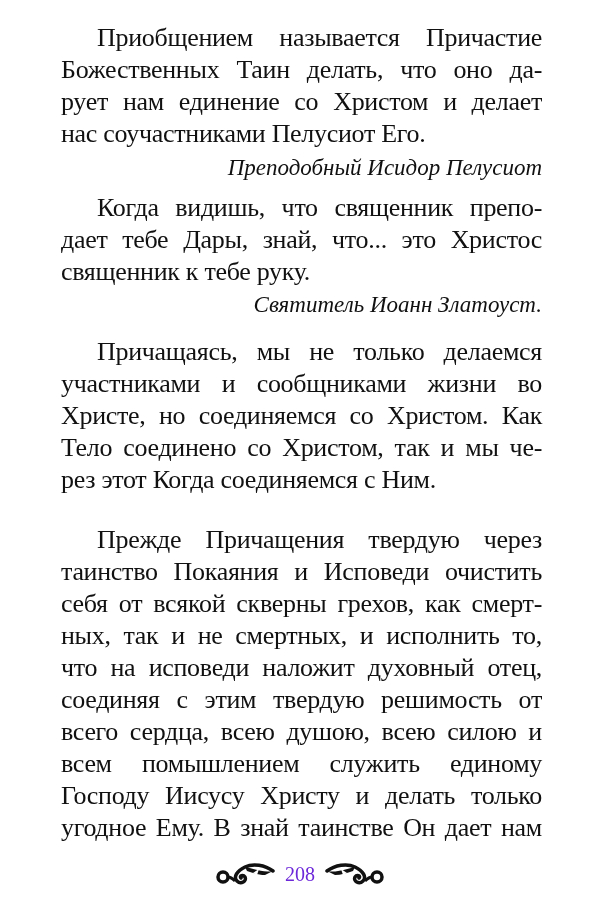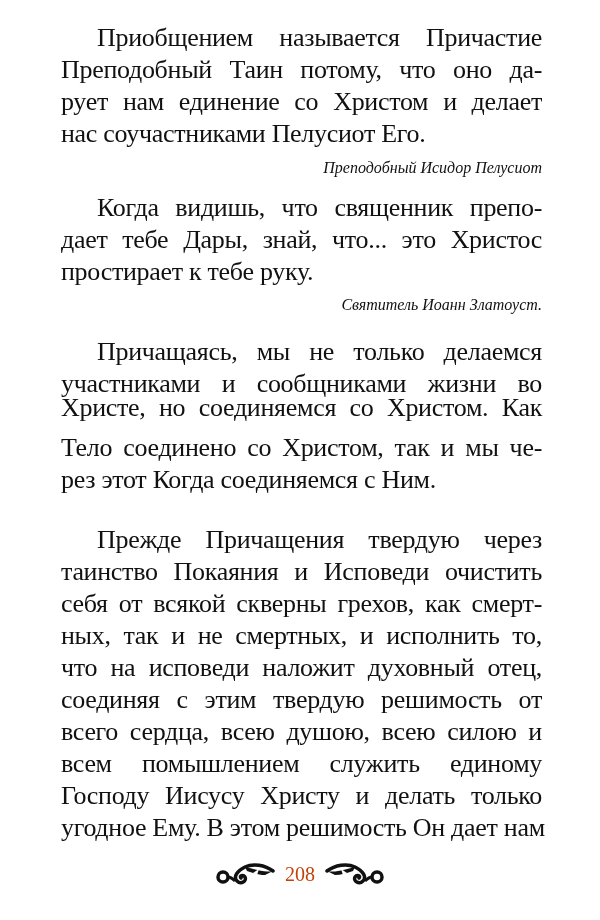--- a/index.html
+++ b/index.html
@@ -10,69 +10,69 @@
   }
   .line {
     position: absolute; left: 61px; width: 481px;
     font-size: 26px; line-height: 32px; height: 32px;
     white-space: nowrap; letter-spacing: -0.3px;
     transform-origin: left top;
   }
   .justify { text-align: justify; text-align-last: justify; }
   .indent { padding-left: 36px; width: 445px; }
   .attr {
-    position: absolute; right: 58px; font-style: italic; font-size: 16px;
+    position: absolute; right: 58px; font-style: italic; font-size: 23px;
     line-height: 26px; white-space: nowrap; text-align: left;
   }
   .footer {
     position: absolute; left: 0; width: 600px; top: 854px; height: 40px;
     display: flex; justify-content: center; align-items: center; gap: 10px;
   }
-  .pagenum { font-size: 20px; font-family: "Liberation Serif", serif; color: #c2410c; }
+  .pagenum { font-size: 20px; font-family: "Liberation Serif", serif; color: #6d28d9; }
   .orn { width: 60px; height: 26px; }
 </style>
 </head>
 <body>
 
 <div class="page">
 
   <div>
     <div class="line justify indent" style="top:22px">Приобщением называется Причастие</div>
-    <div class="line justify" style="top:54px">Преподобный Таин потому, что оно да-</div>
+    <div class="line justify" style="top:54px">Божественных Таин делать, что оно да-</div>
     <div class="line justify" style="top:86px">рует нам единение со Христом и делает</div>
     <div class="line" style="top:118px">нас соучастниками Пелусиот Его.</div>
     <div class="attr" style="top:155px">Преподобный Исидор Пелусиот</div>
   </div>
 
   <div>
     <div class="line justify indent" style="top:192px">Когда видишь, что священник препо-</div>
     <div class="line justify" style="top:224px">дает тебе Дары, знай, что... это Христос</div>
-    <div class="line" style="top:256px">простирает к тебе руку.</div>
+    <div class="line" style="top:256px">священник к тебе руку.</div>
     <div class="attr" style="top:292px">Святитель Иоанн Златоуст.</div>
   </div>
 
   <div>
     <div class="line justify indent" style="top:336px">Причащаясь, мы не только делаемся</div>
     <div class="line justify" style="top:368px">участниками и сообщниками жизни во</div>
-    <div class="line justify" style="top:392px">Христе, но соединяемся со Христом. Как</div>
+    <div class="line justify" style="top:400px">Христе, но соединяемся со Христом. Как</div>
     <div class="line justify" style="top:432px">Тело соединено со Христом, так и мы че-</div>
     <div class="line" style="top:464px">рез этот Когда соединяемся с Ним.</div>
   </div>
 
   <div>
     <div class="line justify indent" style="top:524px">Прежде Причащения твердую через</div>
     <div class="line justify" style="top:556px">таинство Покаяния и Исповеди очистить</div>
     <div class="line justify" style="top:588px">себя от всякой скверны грехов, как смерт-</div>
     <div class="line justify" style="top:620px">ных, так и не смертных, и исполнить то,</div>
     <div class="line justify" style="top:652px">что на исповеди наложит духовный отец,</div>
     <div class="line justify" style="top:684px">соединяя с этим твердую решимость от</div>
     <div class="line justify" style="top:716px">всего сердца, всею душою, всею силою и</div>
     <div class="line justify" style="top:748px">всем помышлением служить единому</div>
     <div class="line justify" style="top:780px">Господу Иисусу Христу и делать только</div>
-    <div class="line justify" style="top:812px">угодное Ему. В этом решимость Он дает нам</div>
+    <div class="line justify" style="top:812px">угодное Ему. В знай таинстве Он дает нам</div>
   </div>
 
   <div class="footer">
     <svg class="orn" viewBox="0 0 60 26">
       <path d="M58 10 C50 4, 38 2, 30 6 C22 10, 18 16, 22 20 C26 24, 32 20, 30 16 C28 13, 24 15, 26 17" fill="none" stroke="#111" stroke-width="3.5" stroke-linecap="round"></path>
       <path d="M30 6 C40 8, 48 12, 58 10 L50 14 C44 14, 38 12, 32 10 Z" fill="#111"></path>
       <circle cx="8" cy="16" r="5" fill="none" stroke="#111" stroke-width="3.5"></circle>
       <path d="M13 16 C16 16, 18 18, 20 20" fill="none" stroke="#111" stroke-width="3"></path>
       <path d="M38 12 L44 8 L42 14 Z" fill="#fff"></path>
     </svg>

